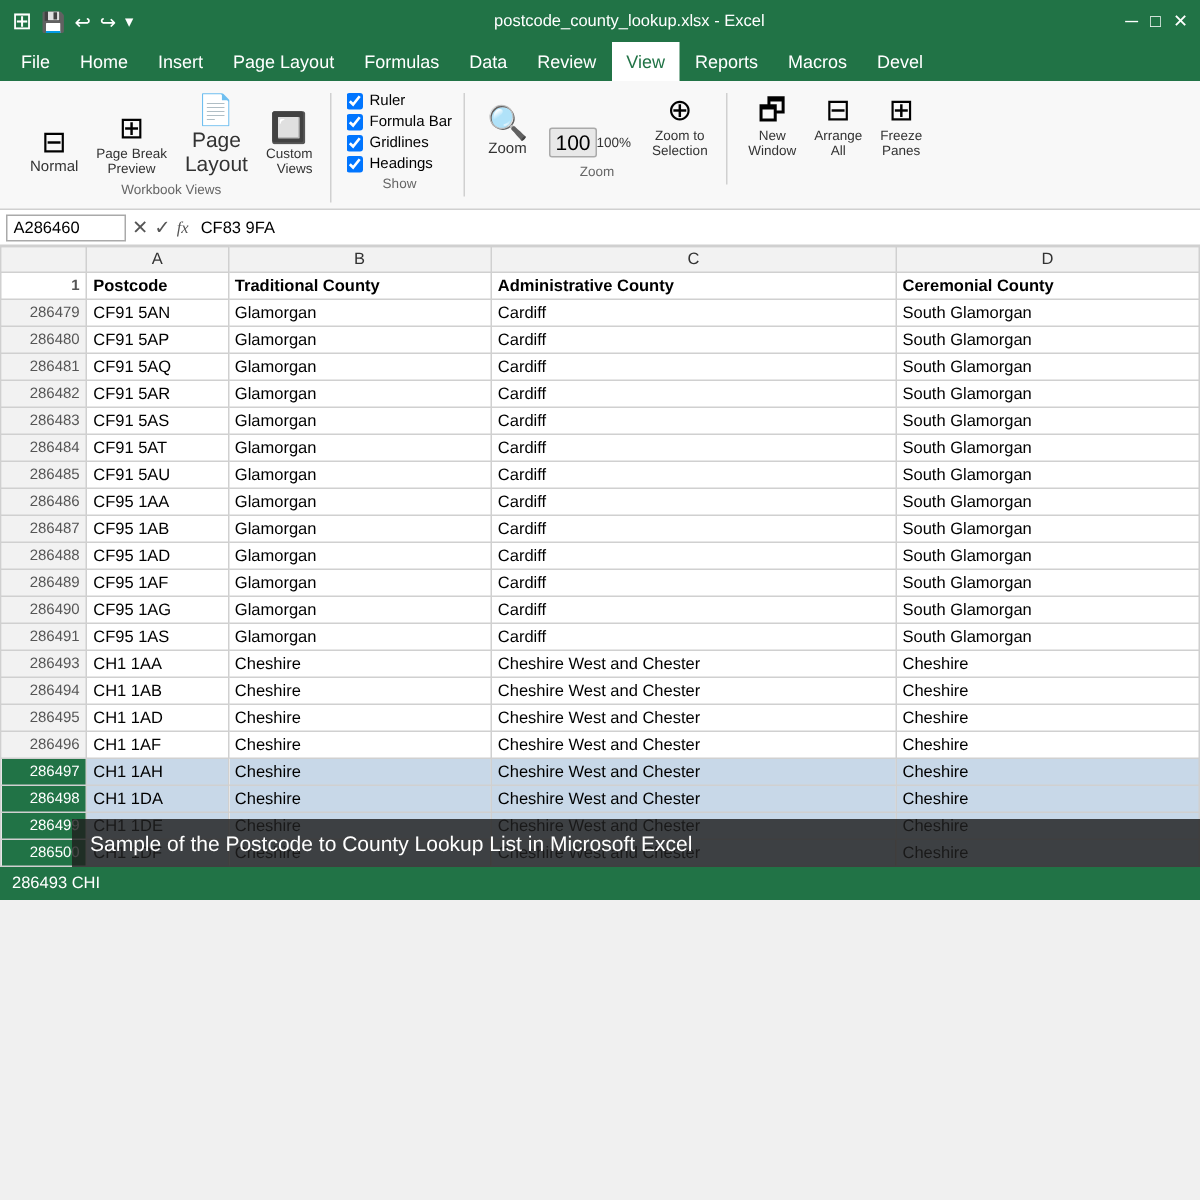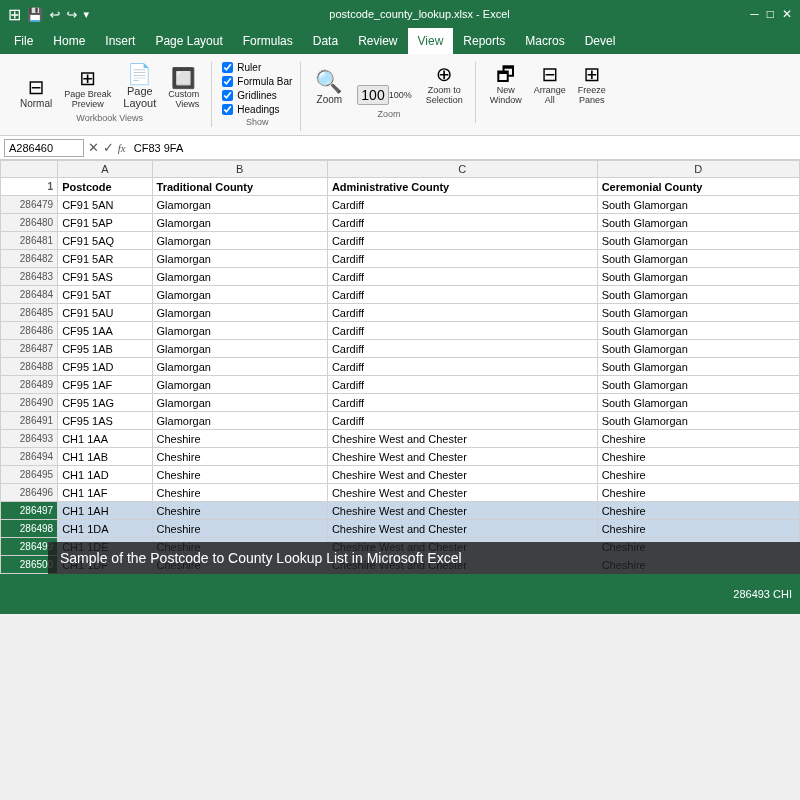--- a/index.html
+++ b/index.html
@@ -146,27 +146,26 @@
       white-space: nowrap;
       overflow: hidden;
       height: 18px;
     }
     .cell-bold { font-weight: bold; }
     .header-row .cell { font-weight: bold; background: #fff; }
 
     
     .status-bar {
       background: #217346;
-      height: 40px;
+      height: 22px;
       display: flex;
       align-items: center;
       padding: 0 8px;
       color: white;
       font-size: 11px;
-      justify-content: flex-end;
     }
 
     
     .watermark {
       position: absolute;
       bottom: 0;
       left: 0;
       right: 0;
       background: rgba(30,30,30,0.82);
       color: white;
@@ -227,21 +226,21 @@
         <div class="ribbon-btn-large">
           <div class="icon" style="font-size:20px;">⊟</div>
           <div class="label">Normal</div>
         </div>
         <div class="ribbon-btn-large">
           <div class="icon" style="font-size:20px;">⊞</div>
           <div class="label" style="font-size:9px;text-align:center;">Page Break<br>Preview</div>
         </div>
         <div class="ribbon-btn-large">
           <div class="icon" style="font-size:20px;">📄</div>
-          <div class="label" style="font-size:11px;text-align:center;">Page<br>Layout</div>
+          <div class="label" style="font-size:14px;text-align:center;">Page<br>Layout</div>
         </div>
         <div class="ribbon-btn-large">
           <div class="icon" style="font-size:20px;">🔲</div>
           <div class="label" style="font-size:9px;text-align:right;">Custom<br>Views</div>
         </div>
       </div>
       <div class="ribbon-group-label">Workbook Views</div>
     </div>
 
     <div class="ribbon-group">

